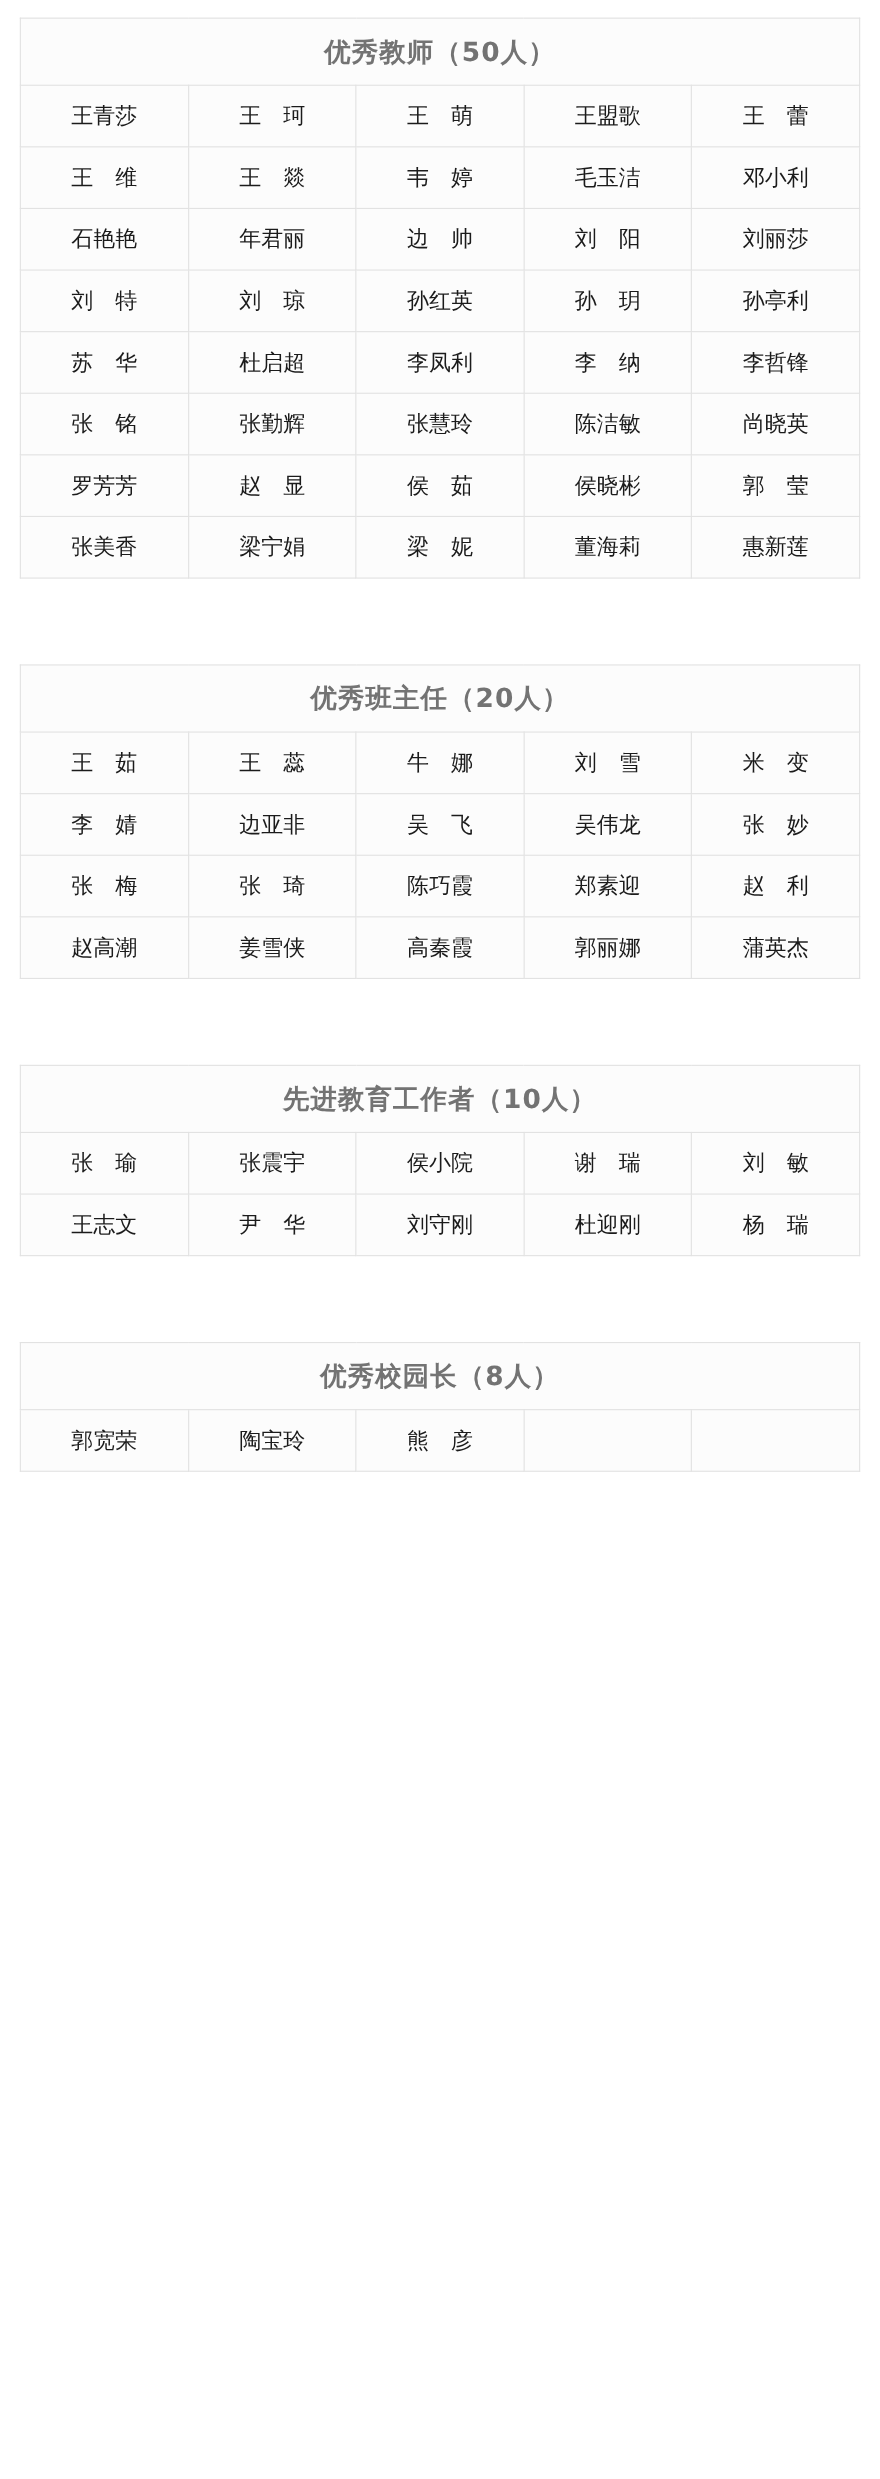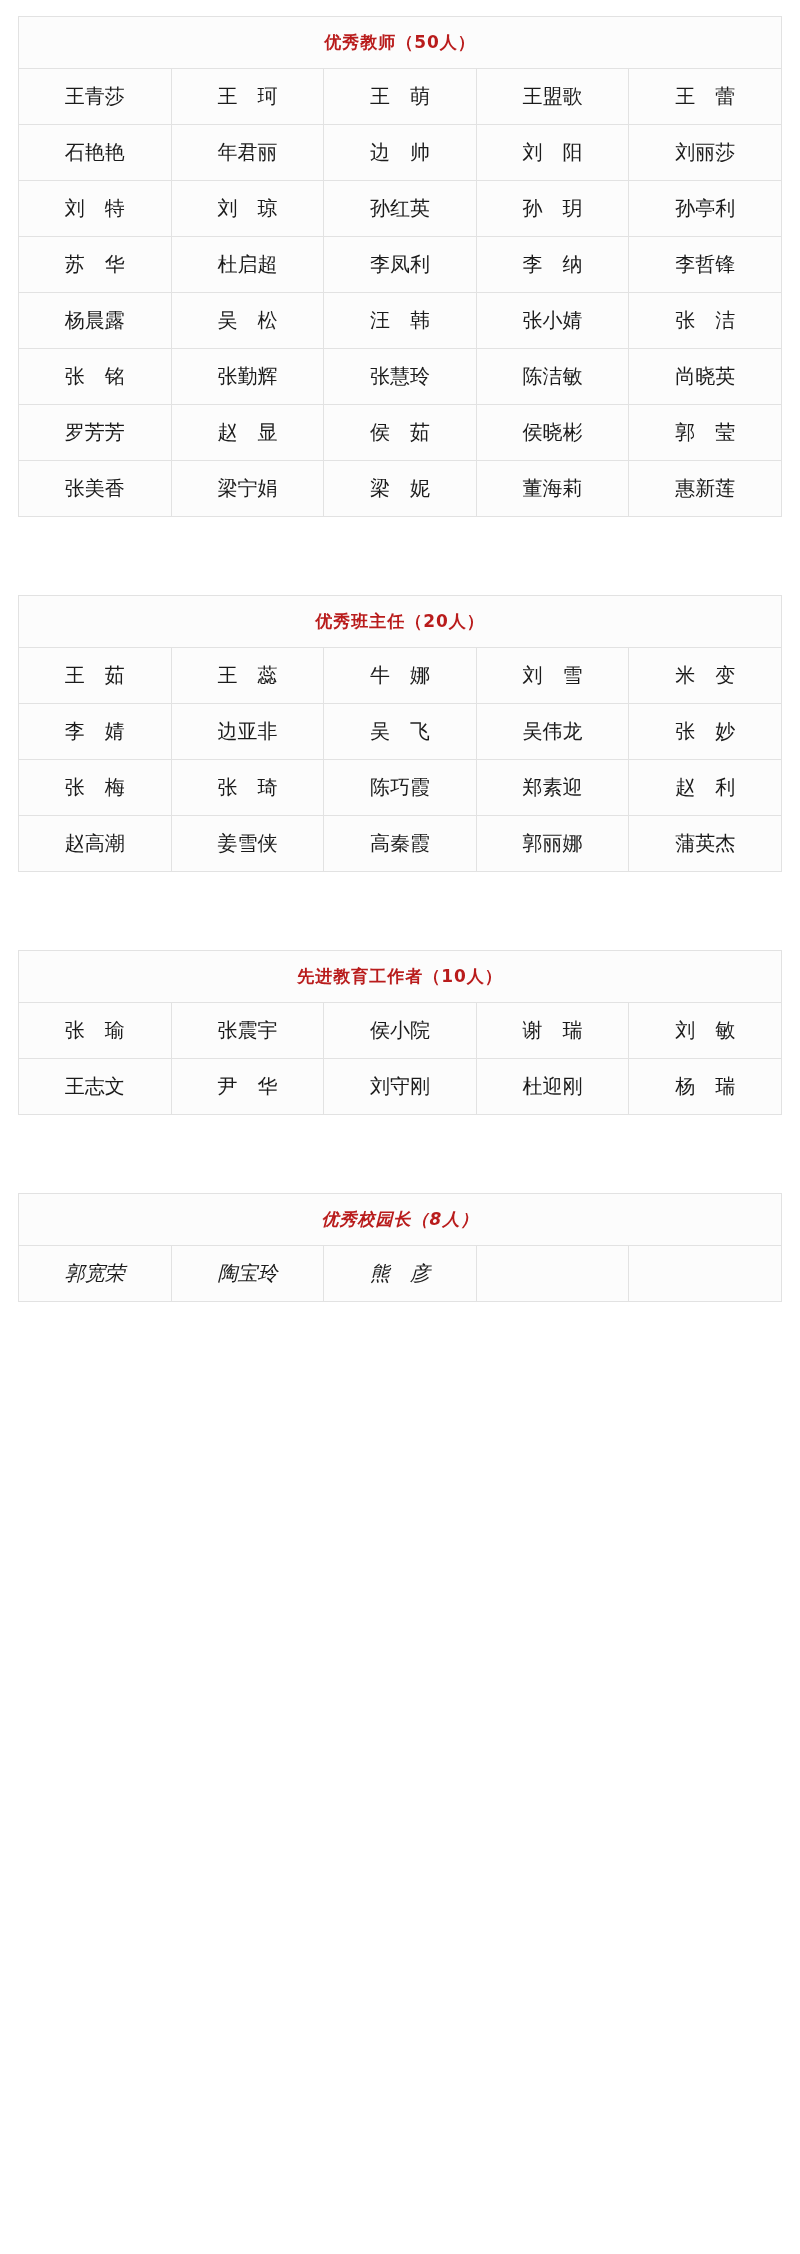--- a/index.html
+++ b/index.html
@@ -16,41 +16,40 @@
     width: 800px;
     box-sizing: border-box;
     padding: 16px 18px 18px 18px;
     background: #ffffff;
   }
   .table-block {
     margin-bottom: 78px;
   }
   .table-block:last-child {
     margin-bottom: 0;
-    font-style: italic;
   }
   table.award-table {
     width: 100%;
     border-collapse: collapse;
     table-layout: fixed;
     background: #fdfdfd;
   }
   table.award-table td,
   table.award-table th {
     border: 1px solid #e2e2e2;
     text-align: center;
     vertical-align: middle;
     background: #fcfcfc;
   }
   table.award-table th.title-cell {
-    font-size: 17px;
+    font-size: 24px;
     font-weight: bold;
     padding: 14px 6px;
     letter-spacing: 1px;
-    color: #b91c1c;
+    color: #737373;
   }
   table.award-table td.name-cell {
     font-size: 20px;
     padding: 14px 4px;
     height: 26px;
     color: #1b1b1b;
     white-space: nowrap;
   }
   td.empty-cell {
     background: #fcfcfc;
@@ -70,20 +69,27 @@
           </thead>
           <tbody>
             <tr>
               <td class="name-cell">王青莎</td>
               <td class="name-cell">王　珂</td>
               <td class="name-cell">王　萌</td>
               <td class="name-cell">王盟歌</td>
               <td class="name-cell">王　蕾</td>
             </tr>
             <tr>
+              <td class="name-cell">王　维</td>
+              <td class="name-cell">王　燚</td>
+              <td class="name-cell">韦　婷</td>
+              <td class="name-cell">毛玉洁</td>
+              <td class="name-cell">邓小利</td>
+            </tr>
+            <tr>
               <td class="name-cell">石艳艳</td>
               <td class="name-cell">年君丽</td>
               <td class="name-cell">边　帅</td>
               <td class="name-cell">刘　阳</td>
               <td class="name-cell">刘丽莎</td>
             </tr>
             <tr>
               <td class="name-cell">刘　特</td>
               <td class="name-cell">刘　琼</td>
               <td class="name-cell">孙红英</td>
@@ -91,27 +97,20 @@
               <td class="name-cell">孙亭利</td>
             </tr>
             <tr>
               <td class="name-cell">苏　华</td>
               <td class="name-cell">杜启超</td>
               <td class="name-cell">李凤利</td>
               <td class="name-cell">李　纳</td>
               <td class="name-cell">李哲锋</td>
             </tr>
             <tr>
-              <td class="name-cell">杨晨露</td>
-              <td class="name-cell">吴　松</td>
-              <td class="name-cell">汪　韩</td>
-              <td class="name-cell">张小婧</td>
-              <td class="name-cell">张　洁</td>
-            </tr>
-            <tr>
               <td class="name-cell">张　铭</td>
               <td class="name-cell">张勤辉</td>
               <td class="name-cell">张慧玲</td>
               <td class="name-cell">陈洁敏</td>
               <td class="name-cell">尚晓英</td>
             </tr>
             <tr>
               <td class="name-cell">罗芳芳</td>
               <td class="name-cell">赵　显</td>
               <td class="name-cell">侯　茹</td>

